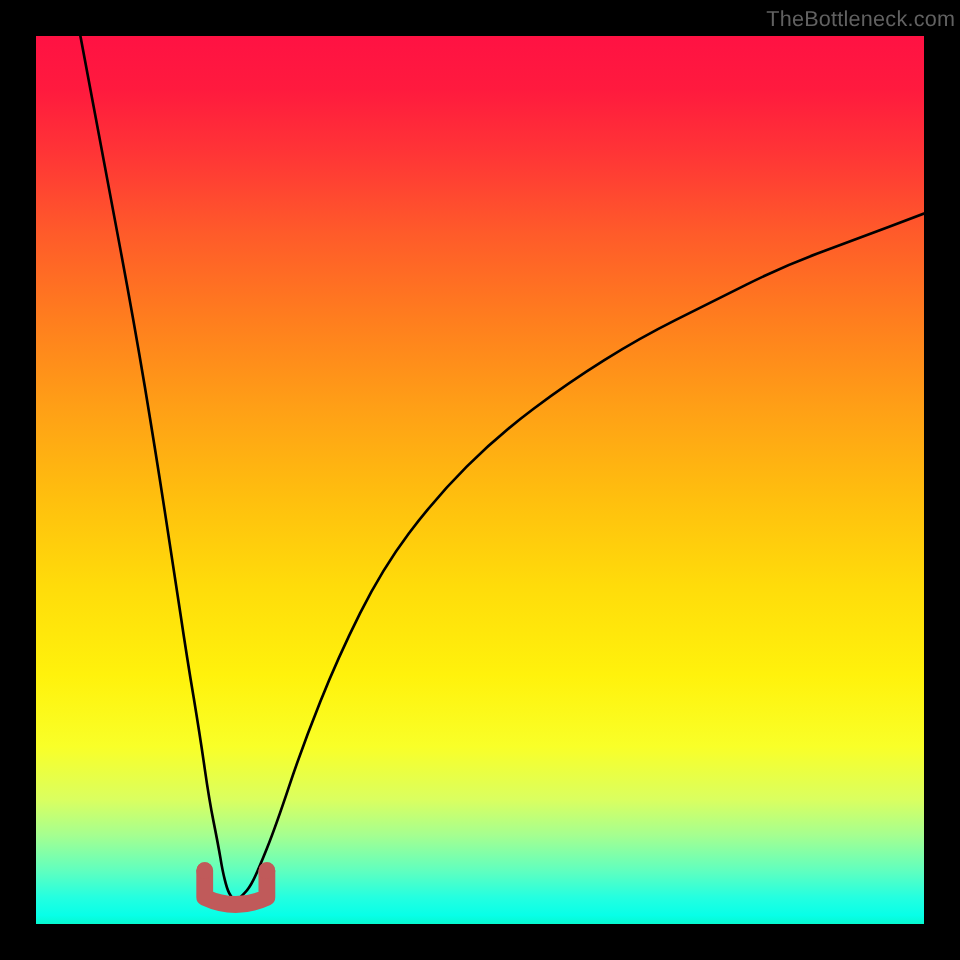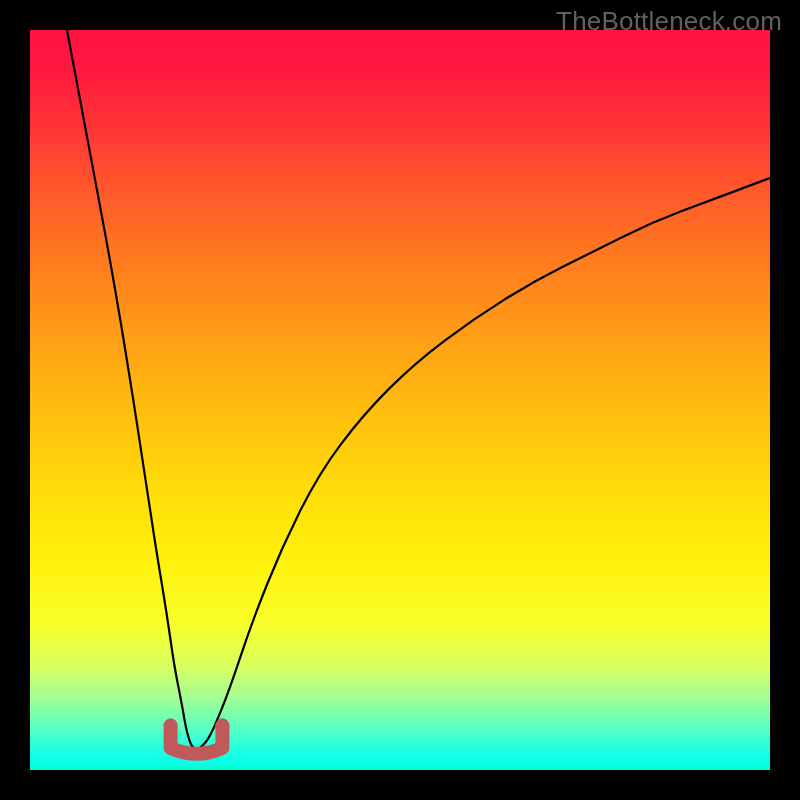--- a/index.html
+++ b/index.html
@@ -45,23 +45,23 @@
       #a5ff90 90%,
       #60ffbf 94%,
       #24ffe0 97%,
       #08ffe8 99%,
       #06f9d0 100%
     );
   }
   .watermark {
     position: absolute;
     top: 6px;
-    right: 18px;
+    right: 4px;
     color: #616161;
-    font-size: 26px;
+    font-size: 18px;
     letter-spacing: 0.2px;
     font-weight: 400;
     user-select: none;
   }
   svg.curves {
     position: absolute;
     left: 0; top: 0;
     width: 740px;
     height: 740px;
     overflow: visible;

